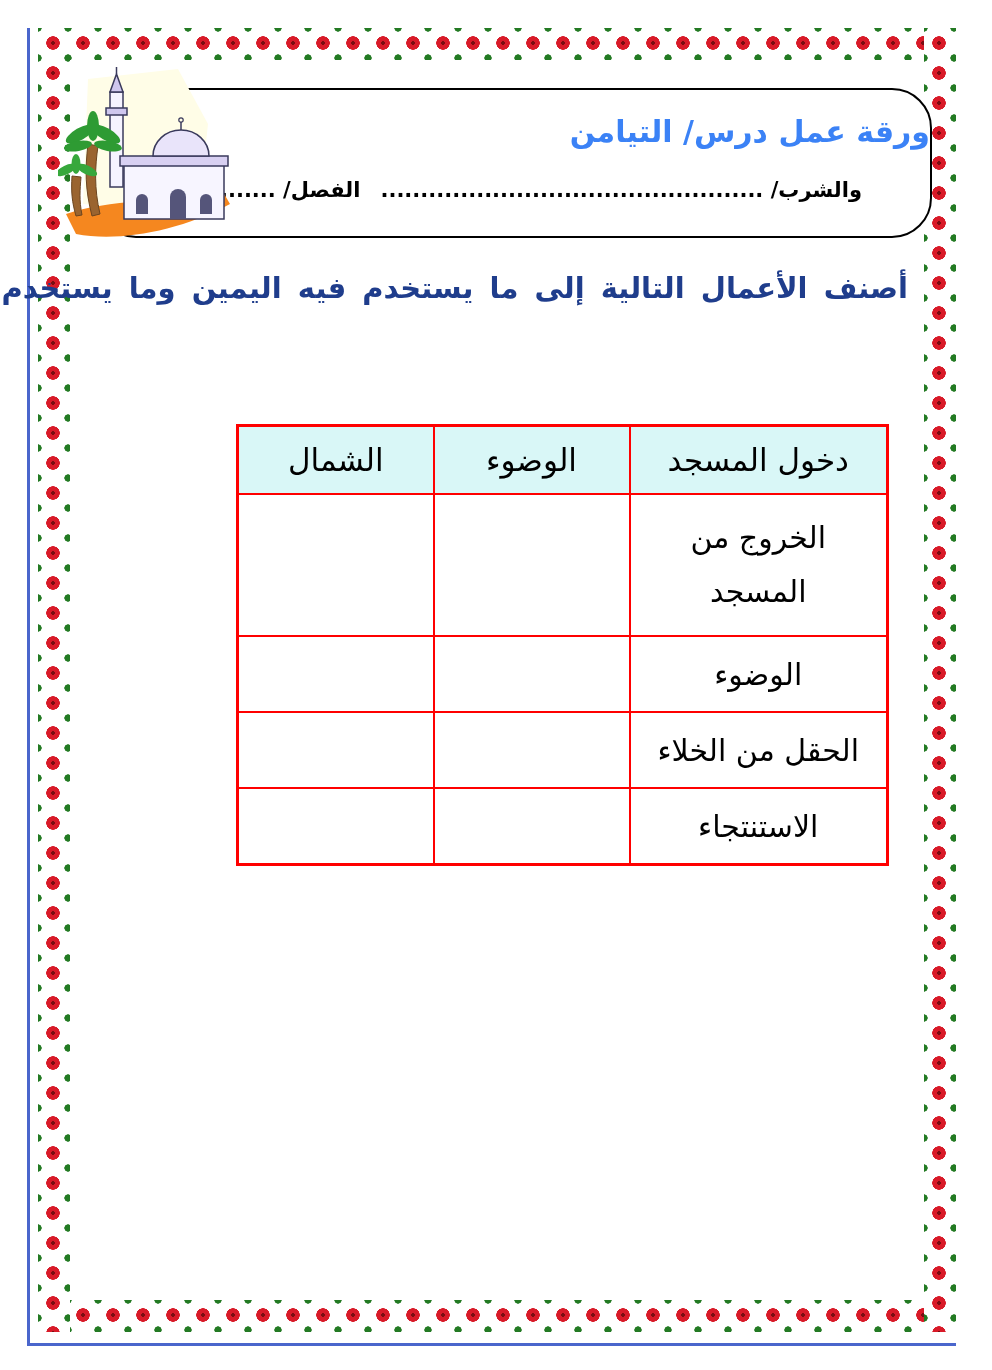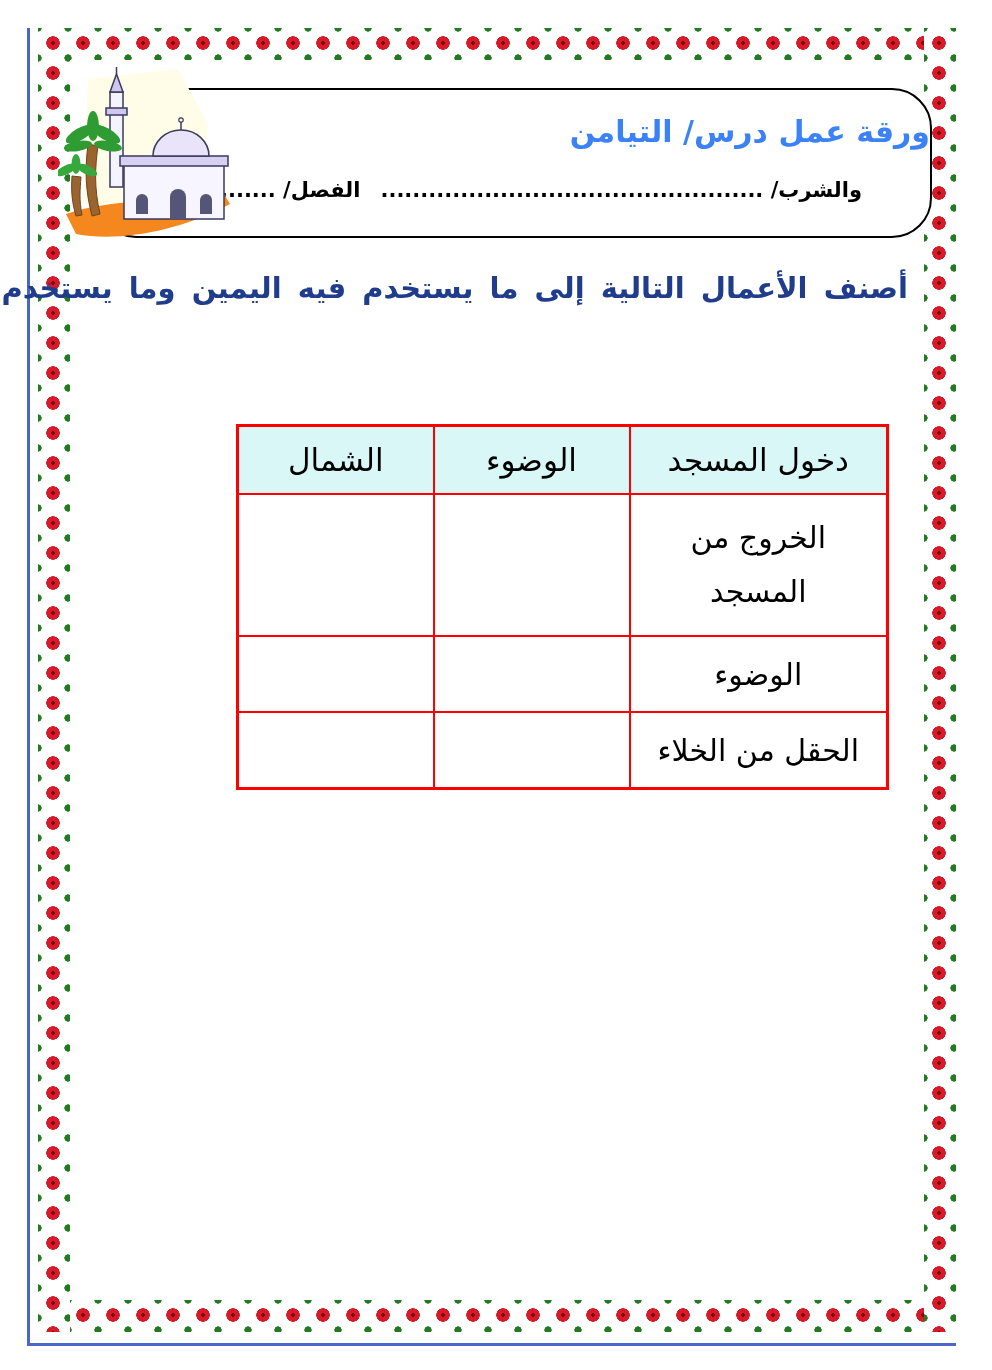--- a/index.html
+++ b/index.html
@@ -126,16 +126,21 @@
     <tr class="r-std">
       <td class="act">الوضوء</td>
       <td></td>
       <td></td>
     </tr>
     <tr class="r-std">
       <td class="act">الحقل من الخلاء</td>
       <td></td>
       <td></td>
     </tr>
+    <tr class="r-std">
+      <td class="act">الاستنتجاء</td>
+      <td></td>
+      <td></td>
+    </tr>
   </tbody>
     </table>
 
 </div>
 
 </body></html>

